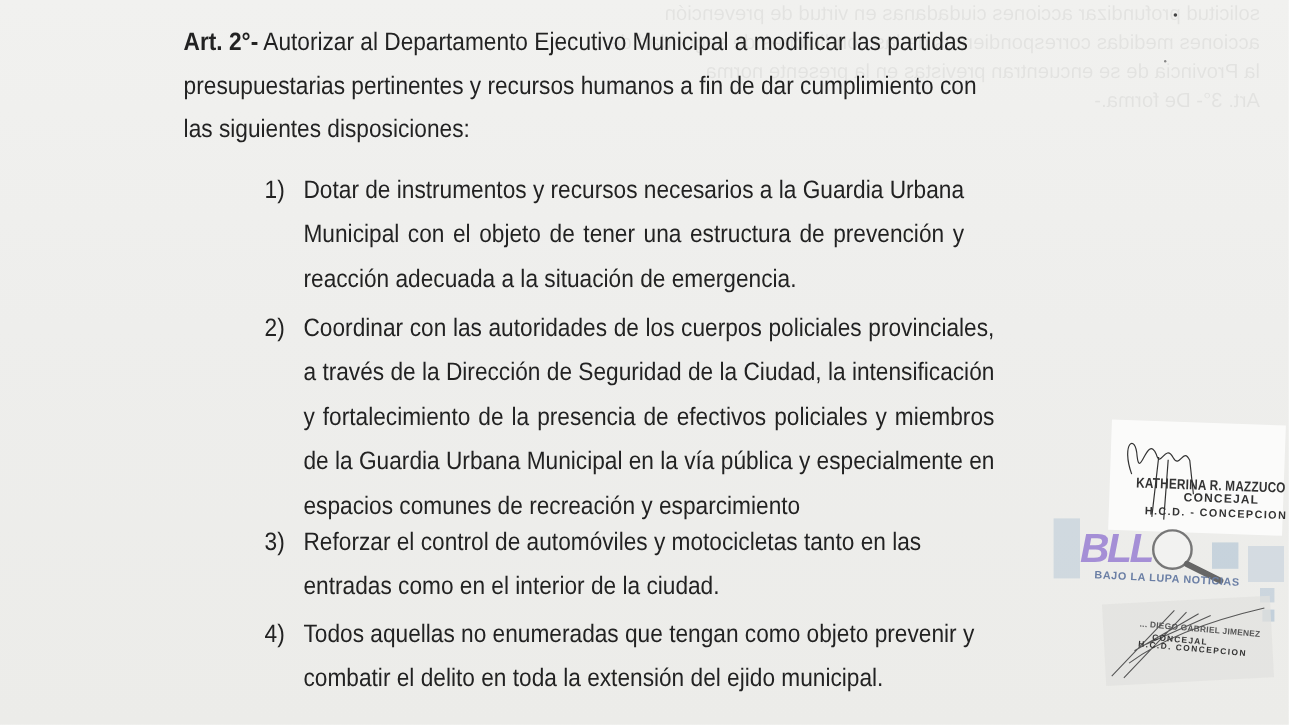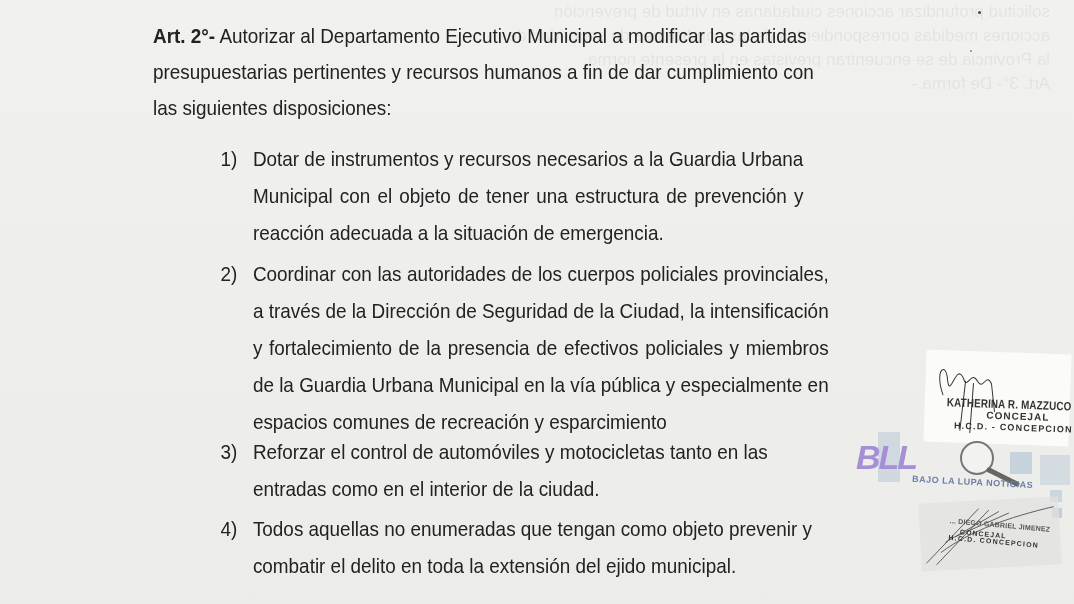--- a/index.html
+++ b/index.html
@@ -48,21 +48,21 @@
     .stamp-1 .sig-name { left: 22px; top: 45px; transform: scaleX(0.82); transform-origin: left; }
     .stamp-1 .sig-role { left: 62px; top: 58px; }
     .stamp-1 .sig-org  { left: 30px; top: 70px; }
     .stamp-2 .sig-name { left: 30px; top: 22px; font-size: 7px; transform: rotate(8deg); color:#555; }
     .stamp-2 .sig-role { left: 40px; top: 30px; font-size: 7px; transform: rotate(8deg); }
     .stamp-2 .sig-org  { left: 28px; top: 38px; font-size: 7px; transform: rotate(8deg); }
     .sig-scribble { position: absolute; left: 0; top: 0; }
 
     .wm-square { position: absolute; background: #9ab4cc; opacity: 0.55; }
     .wm-logo {
-      position: absolute; left: 856px; top: 438px; font-size: 34px; font-weight: bold;
+      position: absolute; left: 900px; top: 438px; font-size: 34px; font-weight: bold;
       color: #a58fd6; letter-spacing: -2px; font-style: italic;
     }
     .wm-caption {
       position: absolute; left: 912px; top: 477px; font-size: 9px; font-weight: bold;
       color: #6b7fa5; transform: rotate(3deg); letter-spacing: 0.5px; white-space: nowrap;
     }
     .magnifier { position: absolute; left: 955px; top: 440px; }
     .dot { position: absolute; width: 3px; height: 3px; background: #444; border-radius: 50%; }
   </style>
 </head>

